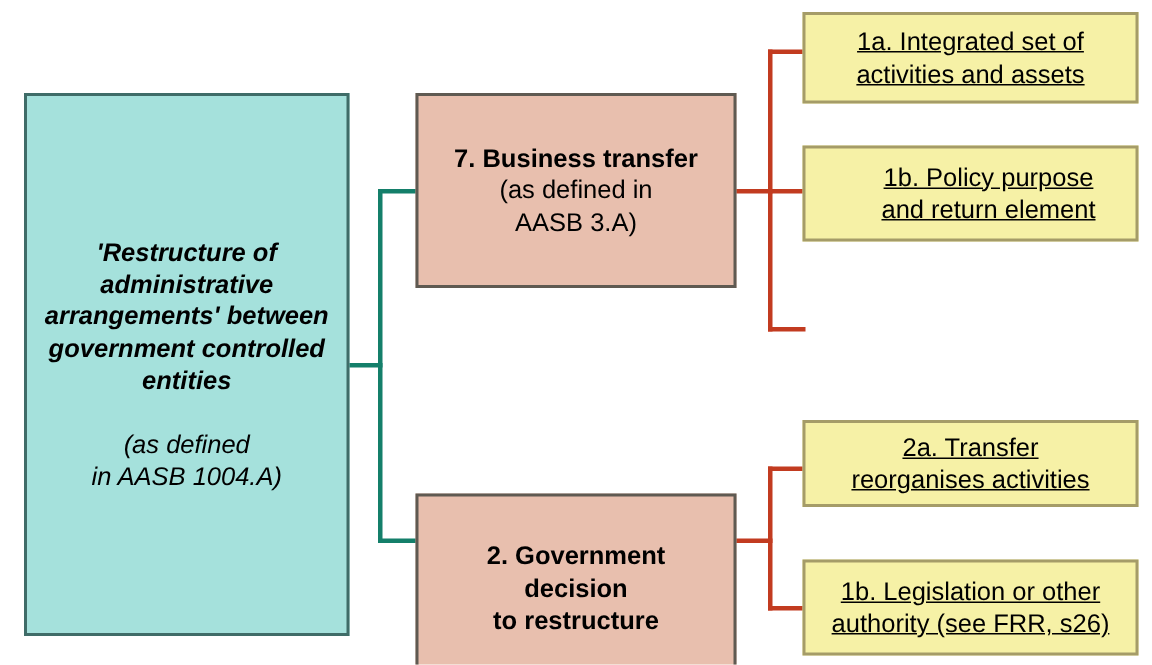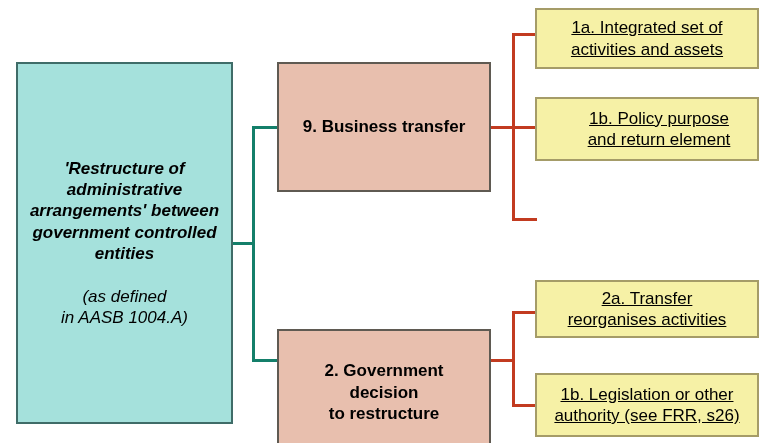--- a/index.html
+++ b/index.html
@@ -96,21 +96,23 @@
     <div class="bold">'Restructure of
 administrative
 arrangements' between
 government controlled
 entities</div>
     <div class="root-subtitle">(as defined
 in AASB 1004.A)</div>
   </div>
 
   <div class="node branch-node branch-1">
-    <div class="bold">9. Business transfer</div>
+    <div class="bold">7. Business transfer</div>
+    <div>(as defined in
+AASB 3.A)</div>
   </div>
 
   <div class="node branch-node branch-2 bold">
     <div>2. Government
 decision
 to restructure</div>
   </div>
 
   <div class="node leaf-node leaf-1a">
     <div>1a. Integrated set of

